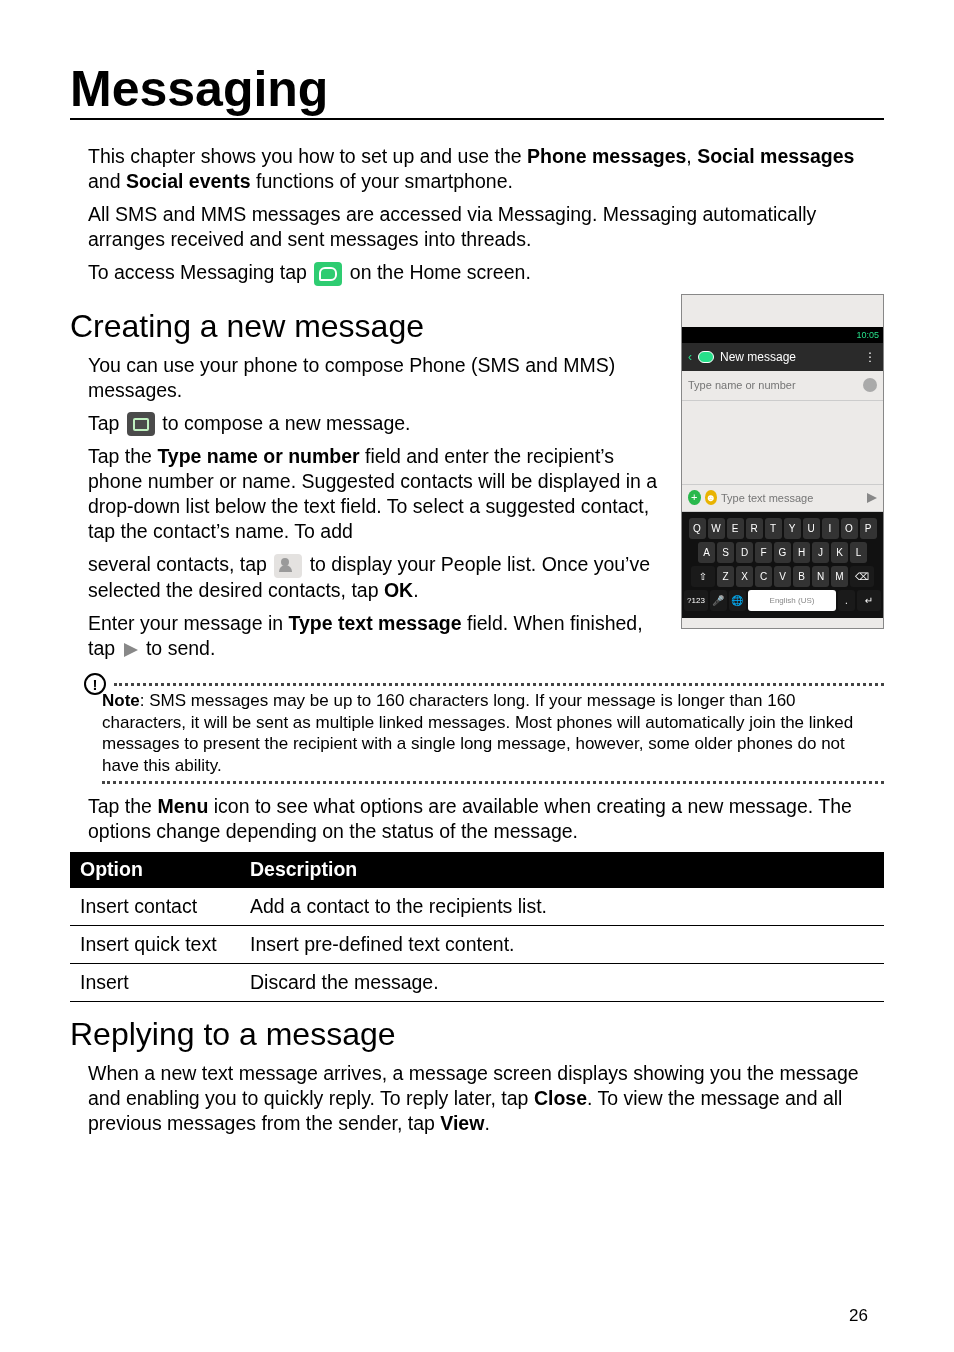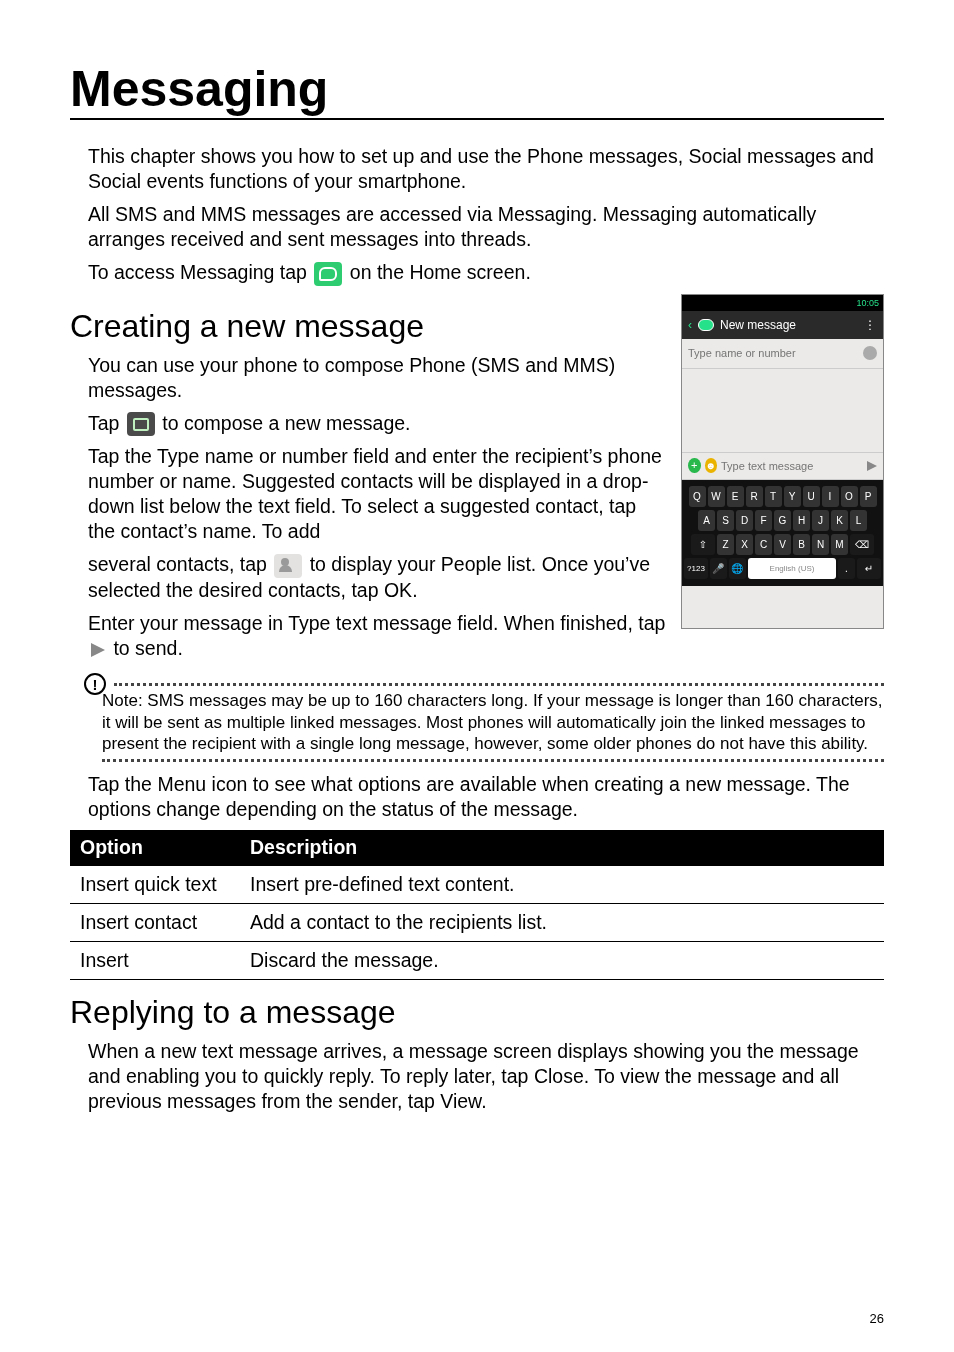--- a/index.html
+++ b/index.html
@@ -20,21 +20,21 @@
   h2 {
     font-size: 32px;
     font-weight: normal;
     margin: 14px 0 8px 0;
   }
   p {
     font-size: 19.5px;
     line-height: 1.28;
     margin: 8px 0 8px 18px;
   }
-  .bold { font-weight: normal; text-align: center; }
+  .bold { font-weight: bold; text-align: center; }
   .with-phone { display: flex; gap: 14px; align-items: flex-start; }
   .left-col { flex: 1 1 auto; }
   .phone-col { flex: 0 0 203px; }
   .icon-inline {
     display: inline-block;
     width: 28px;
     height: 24px;
     vertical-align: middle;
     border-radius: 4px;
     position: relative;
@@ -73,21 +73,21 @@
     position:absolute; left:-4px; top:-10px; width:22px; height:22px; border:2px solid #000; border-radius:50%;
     text-align:center; font-size:15px; line-height:20px; font-weight:bold; background:#fff;
   }
   .note-text { padding: 4px 0 4px 14px; font-size:17px; line-height:1.28; }
 
   
   .phone {
     width: 203px; height: 335px; border:1px solid #888; background:#eceae8; position: relative; font-family: Arial, sans-serif;
     font-size: 11px; color:#666;
   }
-  .ph-status { height:14px; background:#000; color:#fff; display:flex; justify-content:space-between; padding:8px 4px; font-size:9px; align-items:center; }
+  .ph-status { height:14px; background:#000; color:#fff; display:flex; justify-content:space-between; padding:8px 4px; font-size:9px; align-items:center;margin-top:32px; }
   .ph-time { color:#27e08a; }
   .ph-header { height:28px; background:#2a2a2a; color:#fff; display:flex; align-items:center; padding:0 6px; gap:6px; font-size:12px; }
   .ph-back { color:#27e08a; }
   .ph-bubble { width:16px; height:12px; border:1.5px solid #fff; border-radius:6px; background:#27e08a; }
   .ph-dots { margin-left:auto; letter-spacing:1px; }
   .ph-input-top { display:flex; align-items:center; height:30px; border-bottom:1px solid #ccc; background:#eceae8; padding:0 6px; }
   .ph-input-top input { flex:1; border:none; background:transparent; color:#aaa; font-size:11px; }
   .ph-addperson { width:14px; height:14px; border-radius:50%; background:#aaa; position:relative; }
   .ph-spacer { height:83px; background:#eceae8; }
   .ph-msgline { height:28px; display:flex; align-items:center; gap:4px; padding:0 6px; border-top:1px solid #ccc; border-bottom:1px solid #ccc; background:#eceae8;}
@@ -105,21 +105,21 @@
   .key.globe { color:#27a0e0; }
   .key.space { background:#ffffff; font-size:8px; color:#888; }
 
   
   table { width: 100%; border-collapse: collapse; margin: 8px 0 14px 0; font-size:19.5px; }
   thead tr { background:#000; color:#fff; }
   th { text-align:left; font-weight:bold; padding:6px 10px;margin-left:8px; }
   td { padding:7px 10px; border-bottom:1px solid #000; }
   tbody tr:first-child td { border-top: 1px solid #000; }
 
-  .page-num { position:absolute; bottom:26px; right:70px; font-size:13px; }
+  .page-num { position:absolute; bottom:26px; right:86px; font-size:17px; }
 </style>
 </head>
 <body>
 
 <div class="page">
 
   <h1>Messaging</h1>
 
   <p>
     <span>This chapter shows you how to set up and use the </span><span class="bold">Phone messages</span><span>, </span><span class="bold">Social messages</span><span> and </span><span class="bold">Social events</span><span> functions of your smartphone.</span>
@@ -248,28 +248,28 @@
 
   <table>
     <thead>
       <tr>
         <th style="width:170px;">Option</th>
         <th>Description</th>
       </tr>
     </thead>
     <tbody>
       <tr>
+        <td>Insert contact</td>
+        <td>Add a contact to the recipients list.</td>
+      </tr>
+      <tr>
         <td>Insert quick text</td>
         <td>Insert pre-defined text content.</td>
       </tr>
       <tr>
-        <td>Insert contact</td>
-        <td>Add a contact to the recipients list.</td>
-      </tr>
-      <tr>
         <td>Insert</td>
         <td>Discard the message.</td>
       </tr>
     </tbody>
   </table>
 
   <h2>Replying to a message</h2>
 
   <p>
     <span>When a new text message arrives, a message screen displays showing you the message and enabling you to quickly reply. To reply later, tap </span><span class="bold">Close</span><span>. To view the message and all previous messages from the sender, tap </span><span class="bold">View</span><span>.</span>

